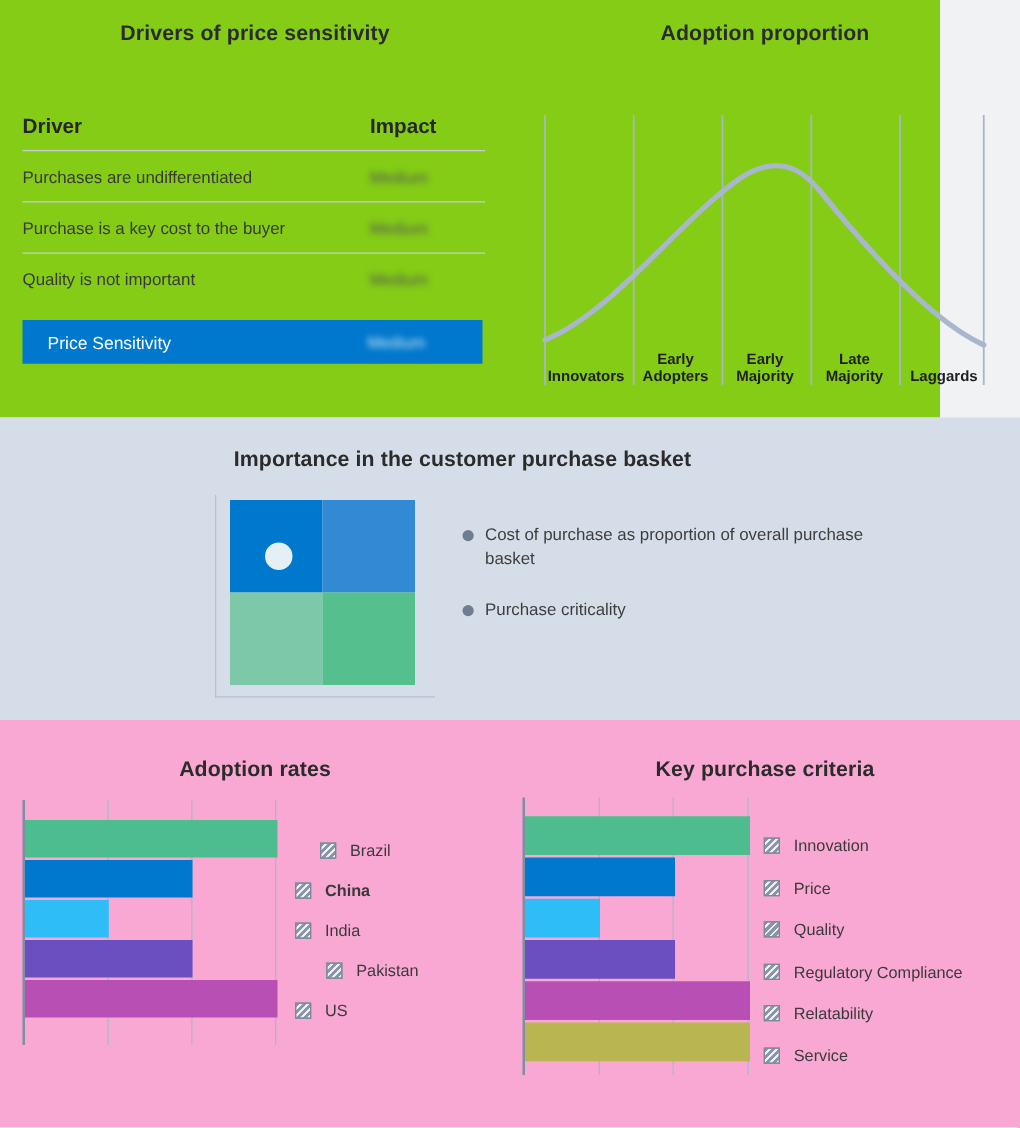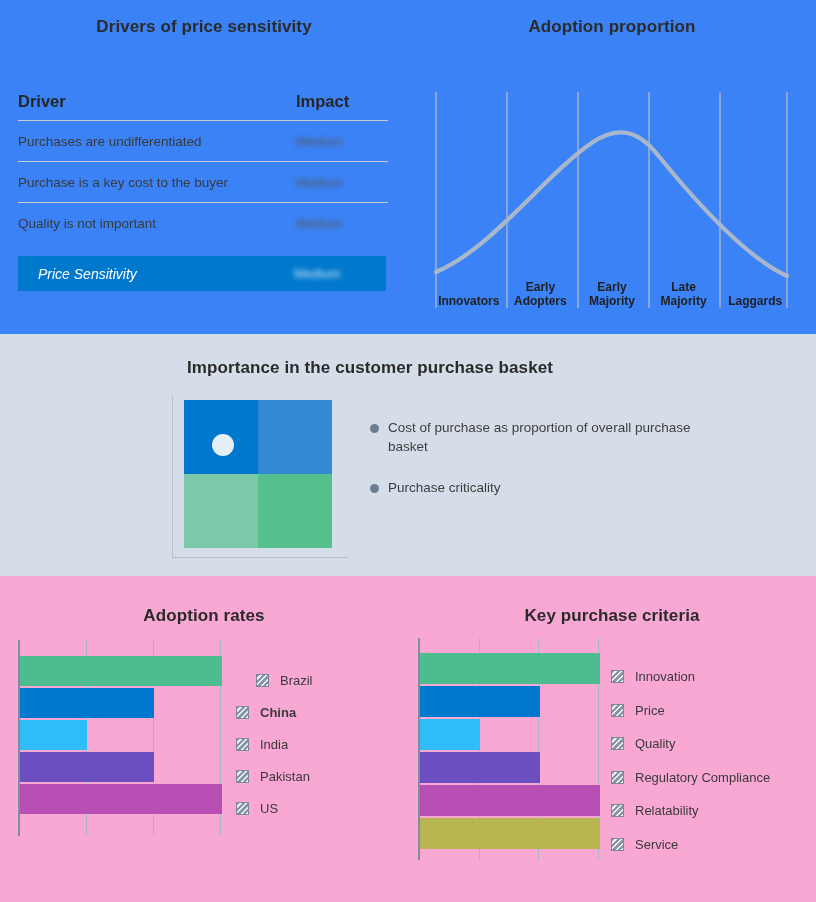--- a/index.html
+++ b/index.html
@@ -11,37 +11,37 @@
   }
   .page { position: relative; width: 816px; height: 902px; background: #f1f2f4; }
 
   
   .panel-title {
     font-size: 17px; font-weight: bold; color: #2b2b2b;
     text-align: center; letter-spacing: .1px;
   }
 
   
-  .band-top { position: absolute; left: 0; top: 0; width: 816px; height: 334px; background: #3b82f6; }
+  .band-top { position: absolute; left: 0; top: 0; width: 752px; height: 334px; background: #84cc16; }
 
   .drivers { position: absolute; left: 0; top: 0; width: 408px; height: 334px; }
   .drivers .panel-title { position: absolute; left: 0; top: 17px; width: 408px; }
 
   .drivers-table { position: absolute; left: 18px; top: 92px; width: 370px; }
   .dt-head { display: flex; align-items: flex-end; padding-bottom: 9px; }
   .dt-head .c1 { flex: 1; font-size: 16.5px; font-weight: bold; color: #262626; }
   .dt-head .c2 { width: 92px; text-align: left; font-size: 16.5px; font-weight: bold; color: #262626; }
   .dt-row { display: flex; align-items: center; height: 41px; border-top: 1px solid #c8ccd4; }
   .dt-row .c1 { flex: 1; font-size: 13.5px; color: #3a3a3a; }
   .dt-row .c2 { width: 92px; font-size: 13px; color: #555; filter: blur(2.6px); }
   .dt-row.highlight {
     margin-top: 13px; border-top: none; background: #0078cd; height: 35px;
     padding-left: 20px; width: 368px;
   }
-  .dt-row.highlight .c1 { color: #ffffff; font-size: 14px; font-style: italic; }
+  .dt-row.highlight .c1 { color: #ffffff; font-size: 14px; }
   .dt-row.highlight .c2 { color: #cfe6f7; filter: blur(2.6px); }
 
   
   .lifecycle { position: absolute; left: 408px; top: 0; width: 408px; height: 334px; }
   .lifecycle .panel-title { position: absolute; left: 0; top: 17px; width: 408px; }
   .lc-plot { position: absolute; left: 25px; top: 80px; width: 358px; height: 230px; }
   .lc-svg { position: absolute; left: 0; top: 0; }
   .lc-labels { position: absolute; left: 0; bottom: 0; width: 358px; display: flex; }
   .lc-label {
     flex: 1; text-align: center; font-size: 12px; font-weight: bold; color: #1f1f1f;
@@ -226,21 +226,21 @@
           <span class="bl-text">Brazil</span>
         </div>
         <div class="bl-item" style="height:32px;font-weight:bold;">
           <span class="bl-swatch"></span>
           <span class="bl-text">China</span>
         </div>
         <div class="bl-item" style="height:32px;">
           <span class="bl-swatch"></span>
           <span class="bl-text">India</span>
         </div>
-        <div class="bl-item" style="height:32px;">
+        <div class="bl-item" style="height:32px;margin-left:25px;">
           <span class="bl-swatch"></span>
           <span class="bl-text">Pakistan</span>
         </div>
         <div class="bl-item" style="height:32px;">
           <span class="bl-swatch"></span>
           <span class="bl-text">US</span>
         </div>
       </div>
     </div>
 

